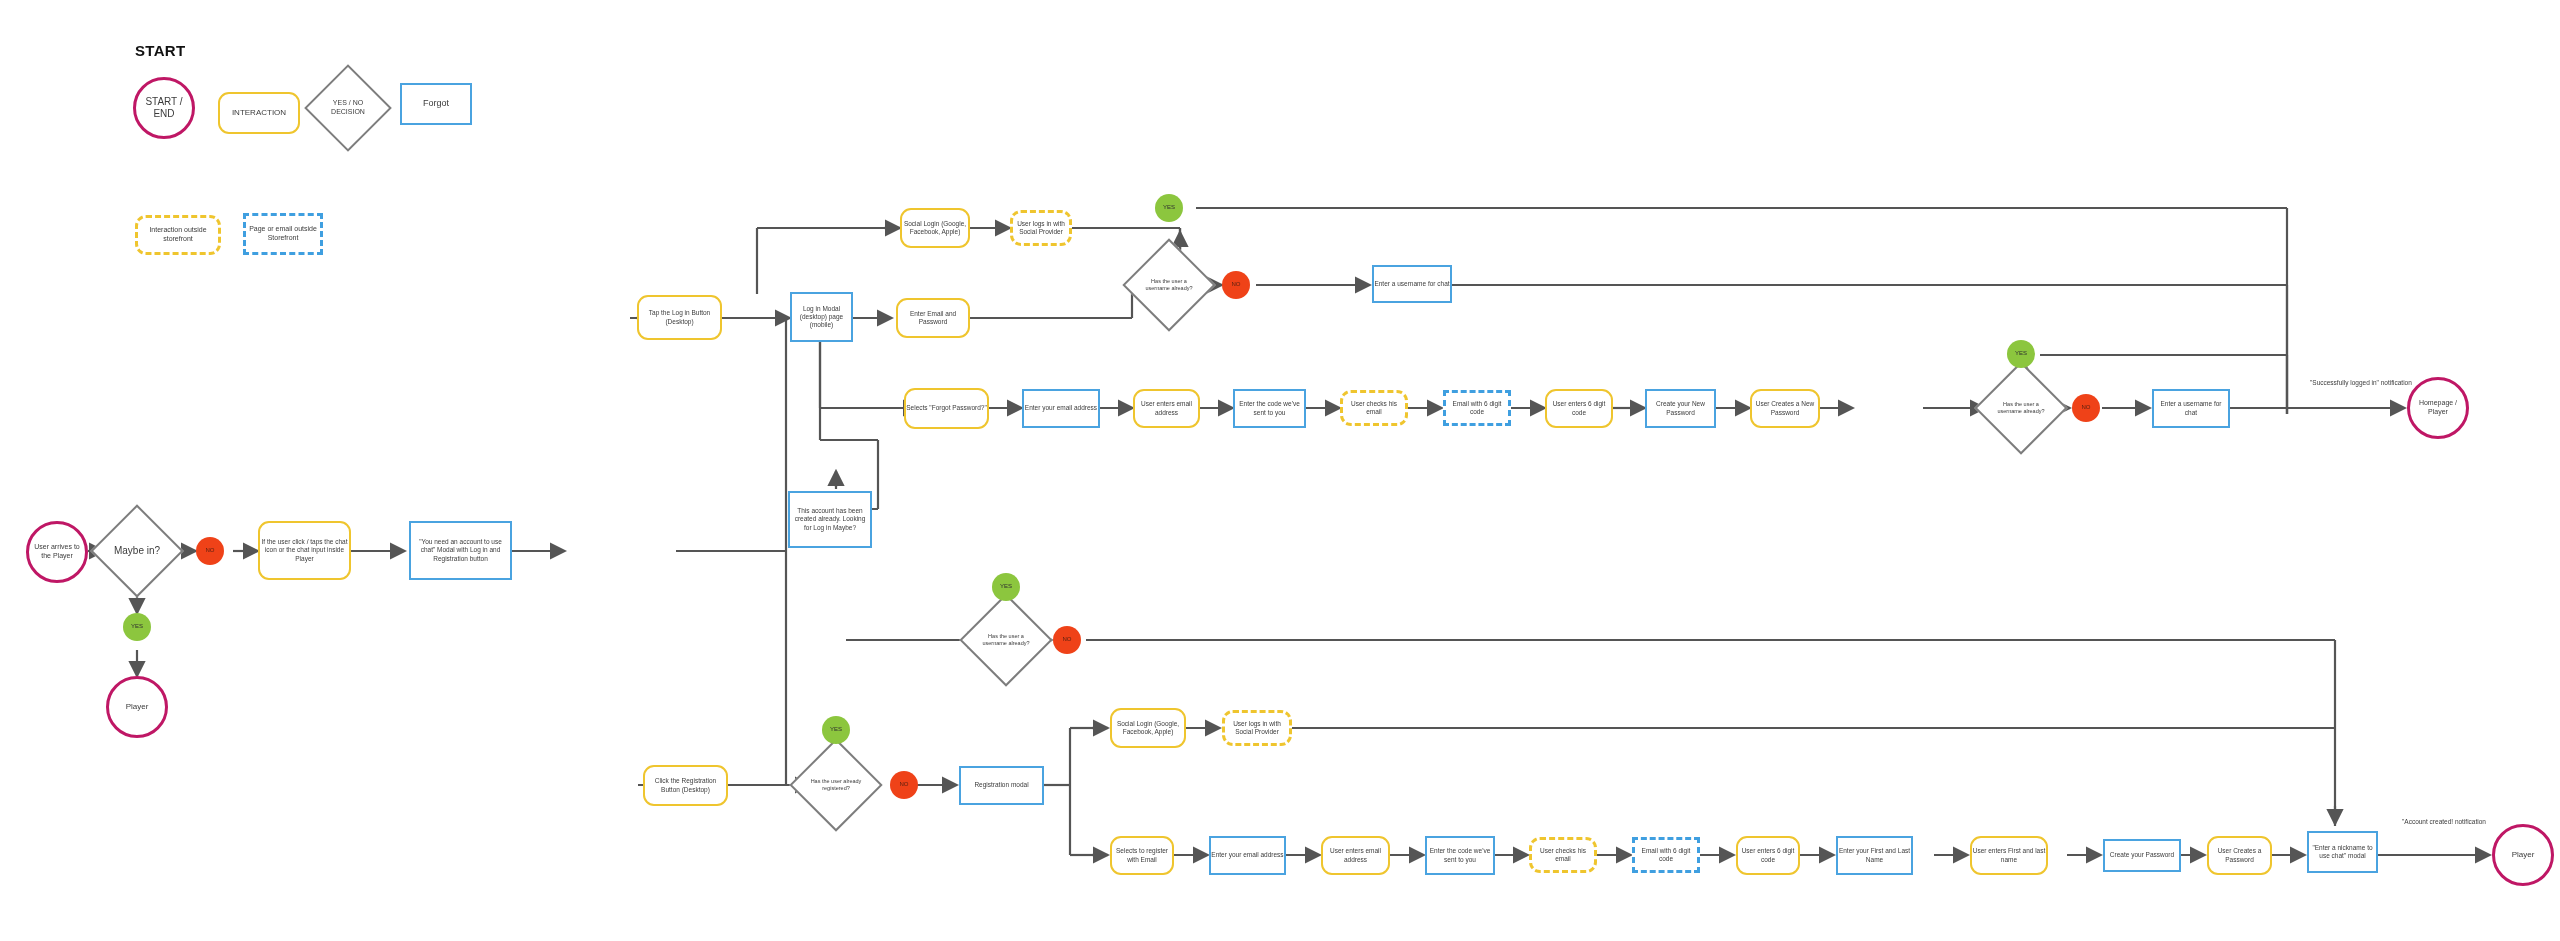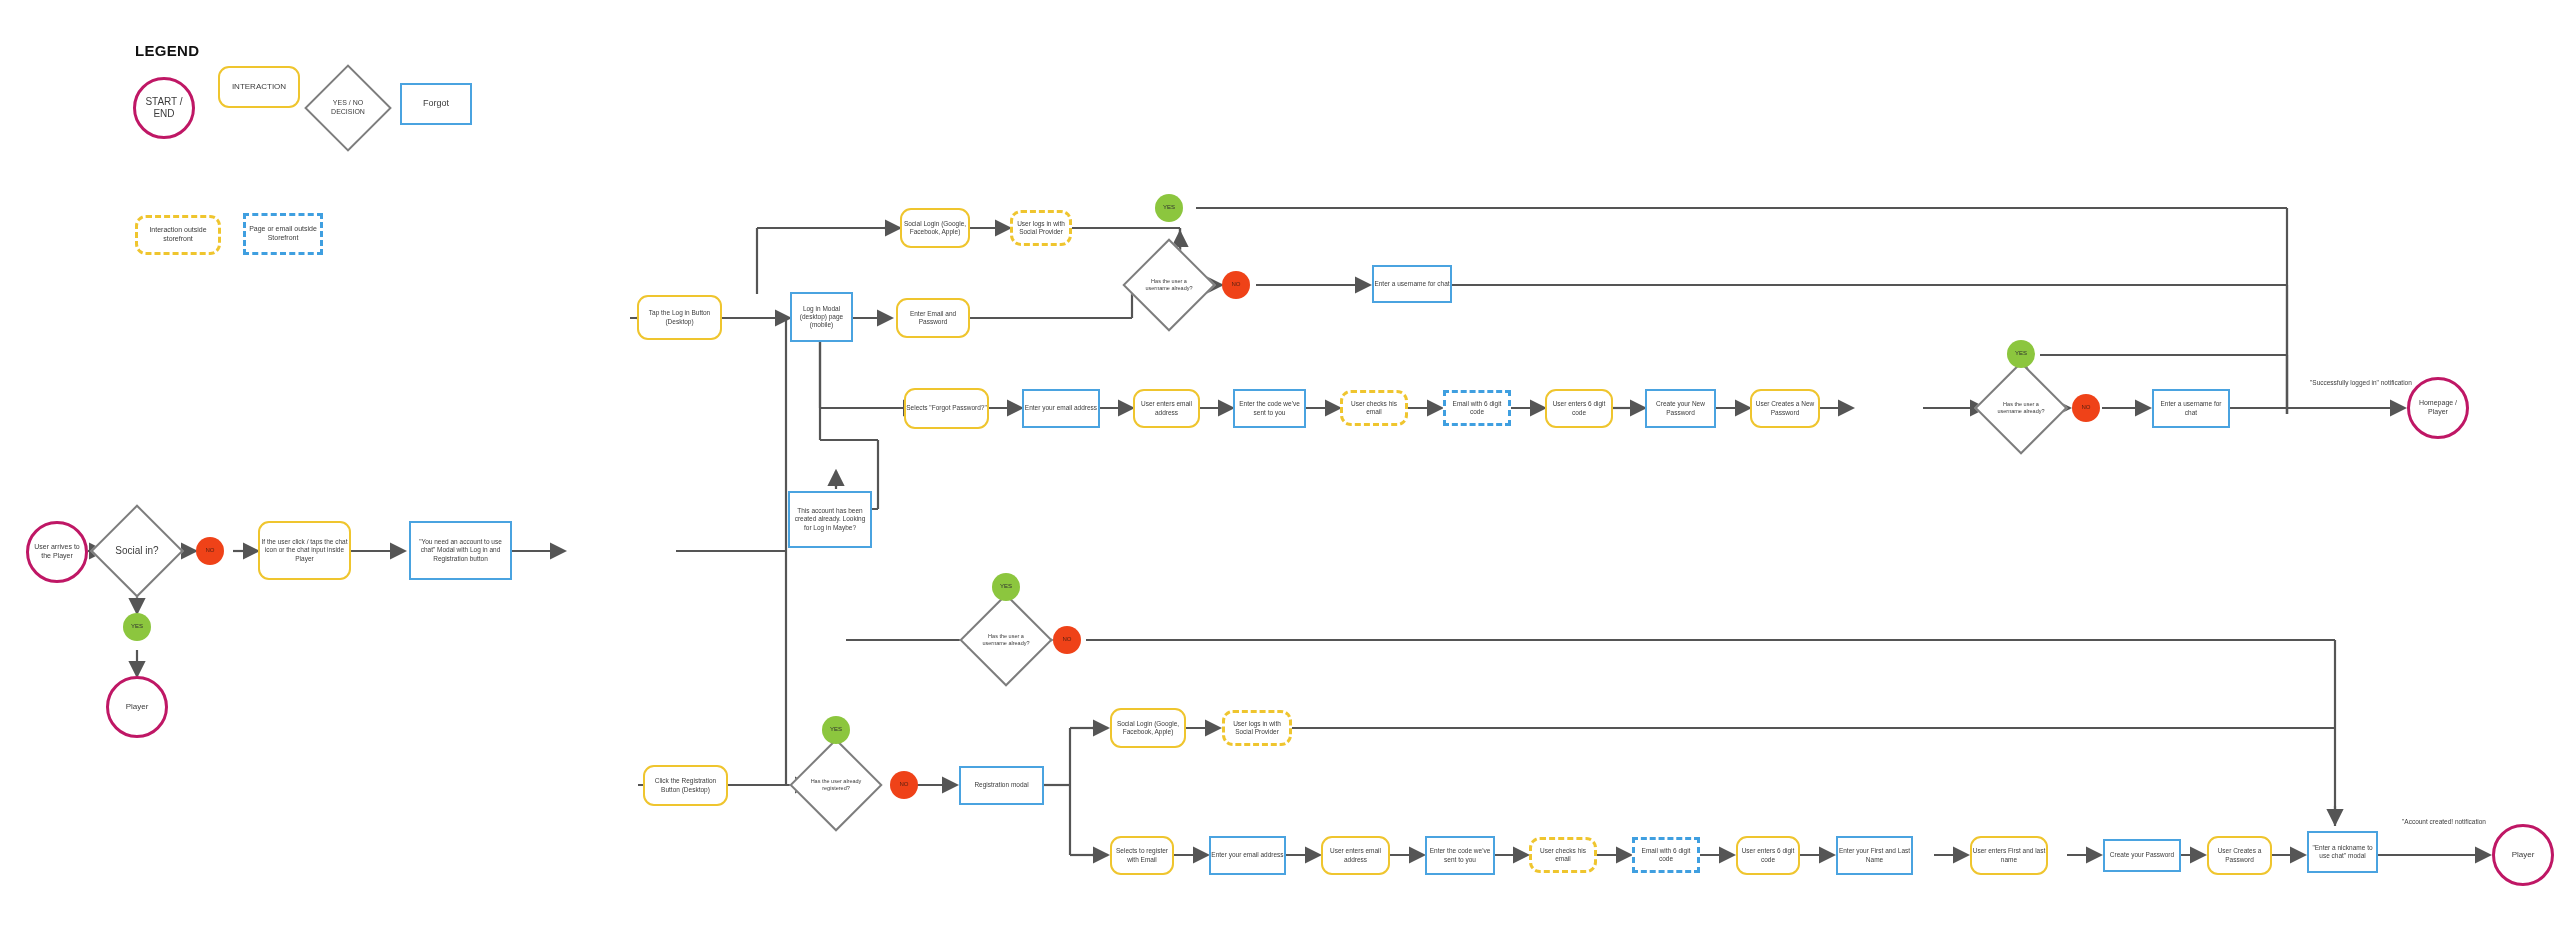--- a/index.html
+++ b/index.html
@@ -154,27 +154,27 @@
       <path d="M1700,855 L1734,855"></path>
       <path d="M1800,855 L1834,855"></path>
       <path d="M1934,855 L1968,855"></path>
       <path d="M2067,855 L2101,855"></path>
       <path d="M2171,855 L2205,855"></path>
       <path d="M2272,855 L2305,855"></path>
       <path d="M2378,855 L2490,855"></path>
     </g>
   </svg>
 
-  <div class="legend-title" style="left:135px;top:42px;">LEGEND</div>
+  <div class="legend-title" style="left:135px;top:42px;">START</div>
 
   <div class="node startend" style="left:133px;top:77px;width:62px;height:62px;font-size:10px;">
     <span>START / END</span>
   </div>
 
-  <div class="node interaction" style="left:218px;top:66px;width:82px;height:42px;font-size:8px;">
+  <div class="node interaction" style="left:218px;top:92px;width:82px;height:42px;font-size:8px;">
     <span>INTERACTION</span>
   </div>
 
   <div class="node decision" style="left:317px;top:77px;width:62px;height:62px;font-size:7px;">
     <span class="dia"></span>
     <span class="dtext">YES / NO DECISION</span>
   </div>
 
   <div class="node modal" style="left:400px;top:83px;width:72px;height:42px;font-size:9px;">
     <span>Forgot</span>
@@ -187,21 +187,21 @@
   <div class="node dashed-blue" style="left:243px;top:213px;width:80px;height:42px;font-size:7px;">
     <span>Page or email outside Storefront</span>
   </div>
 
   <div class="node startend" style="left:26px;top:521px;width:62px;height:62px;font-size:7px;">
     <span>User arrives to the Player</span>
   </div>
 
   <div class="node decision" style="left:104px;top:518px;width:66px;height:66px;font-size:10px;">
     <span class="dia"></span>
-    <span class="dtext">Social in?</span>
+    <span class="dtext">Maybe in?</span>
   </div>
 
   <div class="node pill no" style="left:196px;top:537px;width:28px;height:28px;font-size:6px;">
     <span>NO</span>
   </div>
 
   <div class="node pill yes" style="left:123px;top:613px;width:28px;height:28px;font-size:6px;">
     <span>YES</span>
   </div>
 

